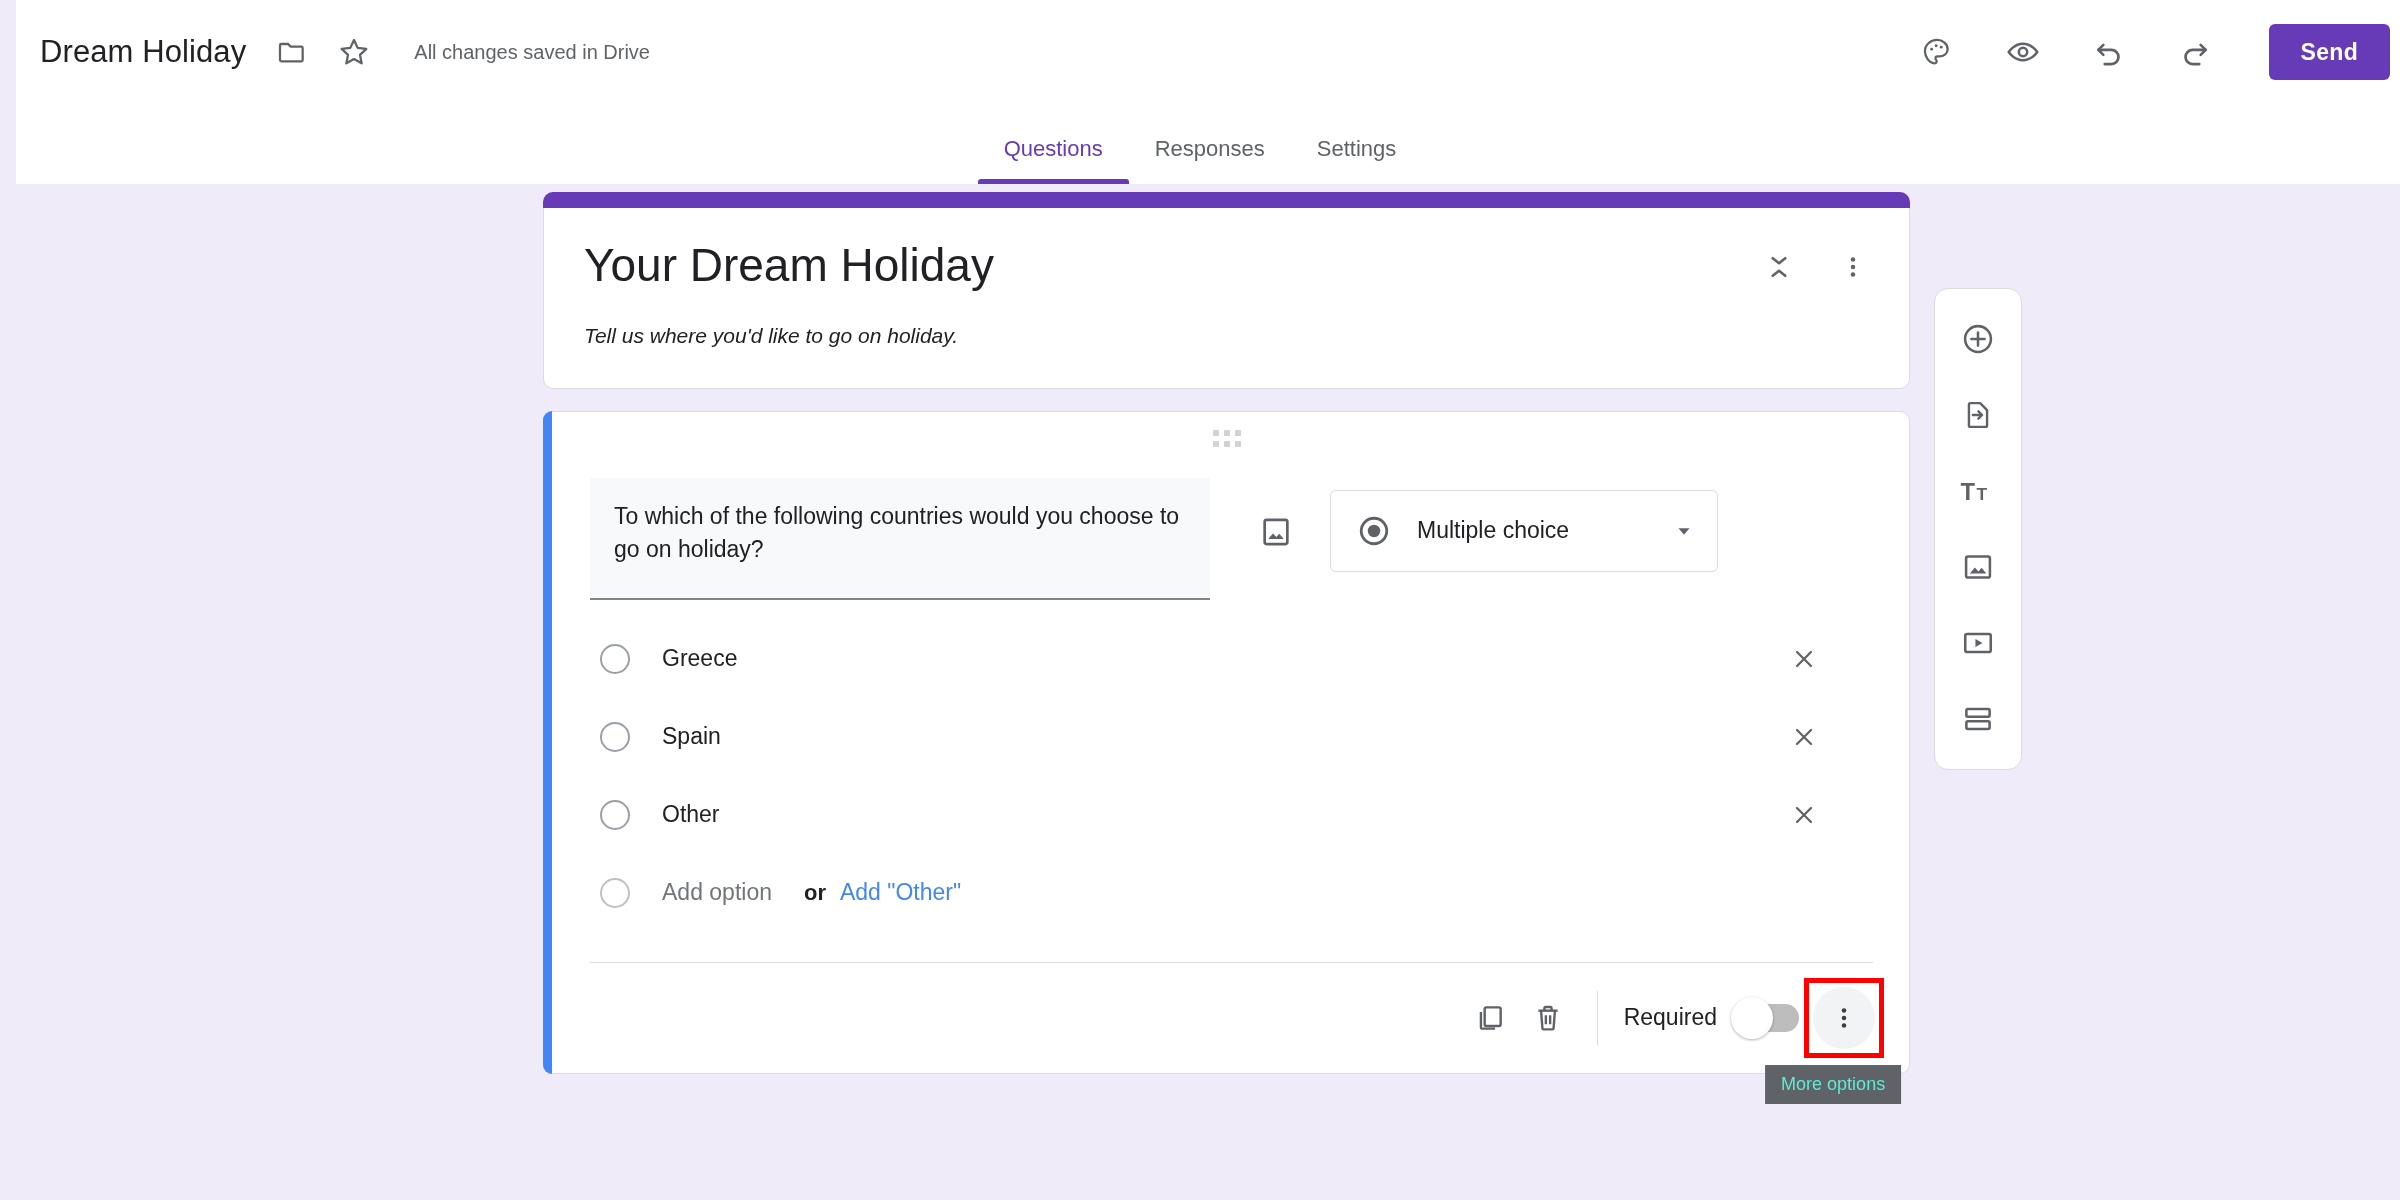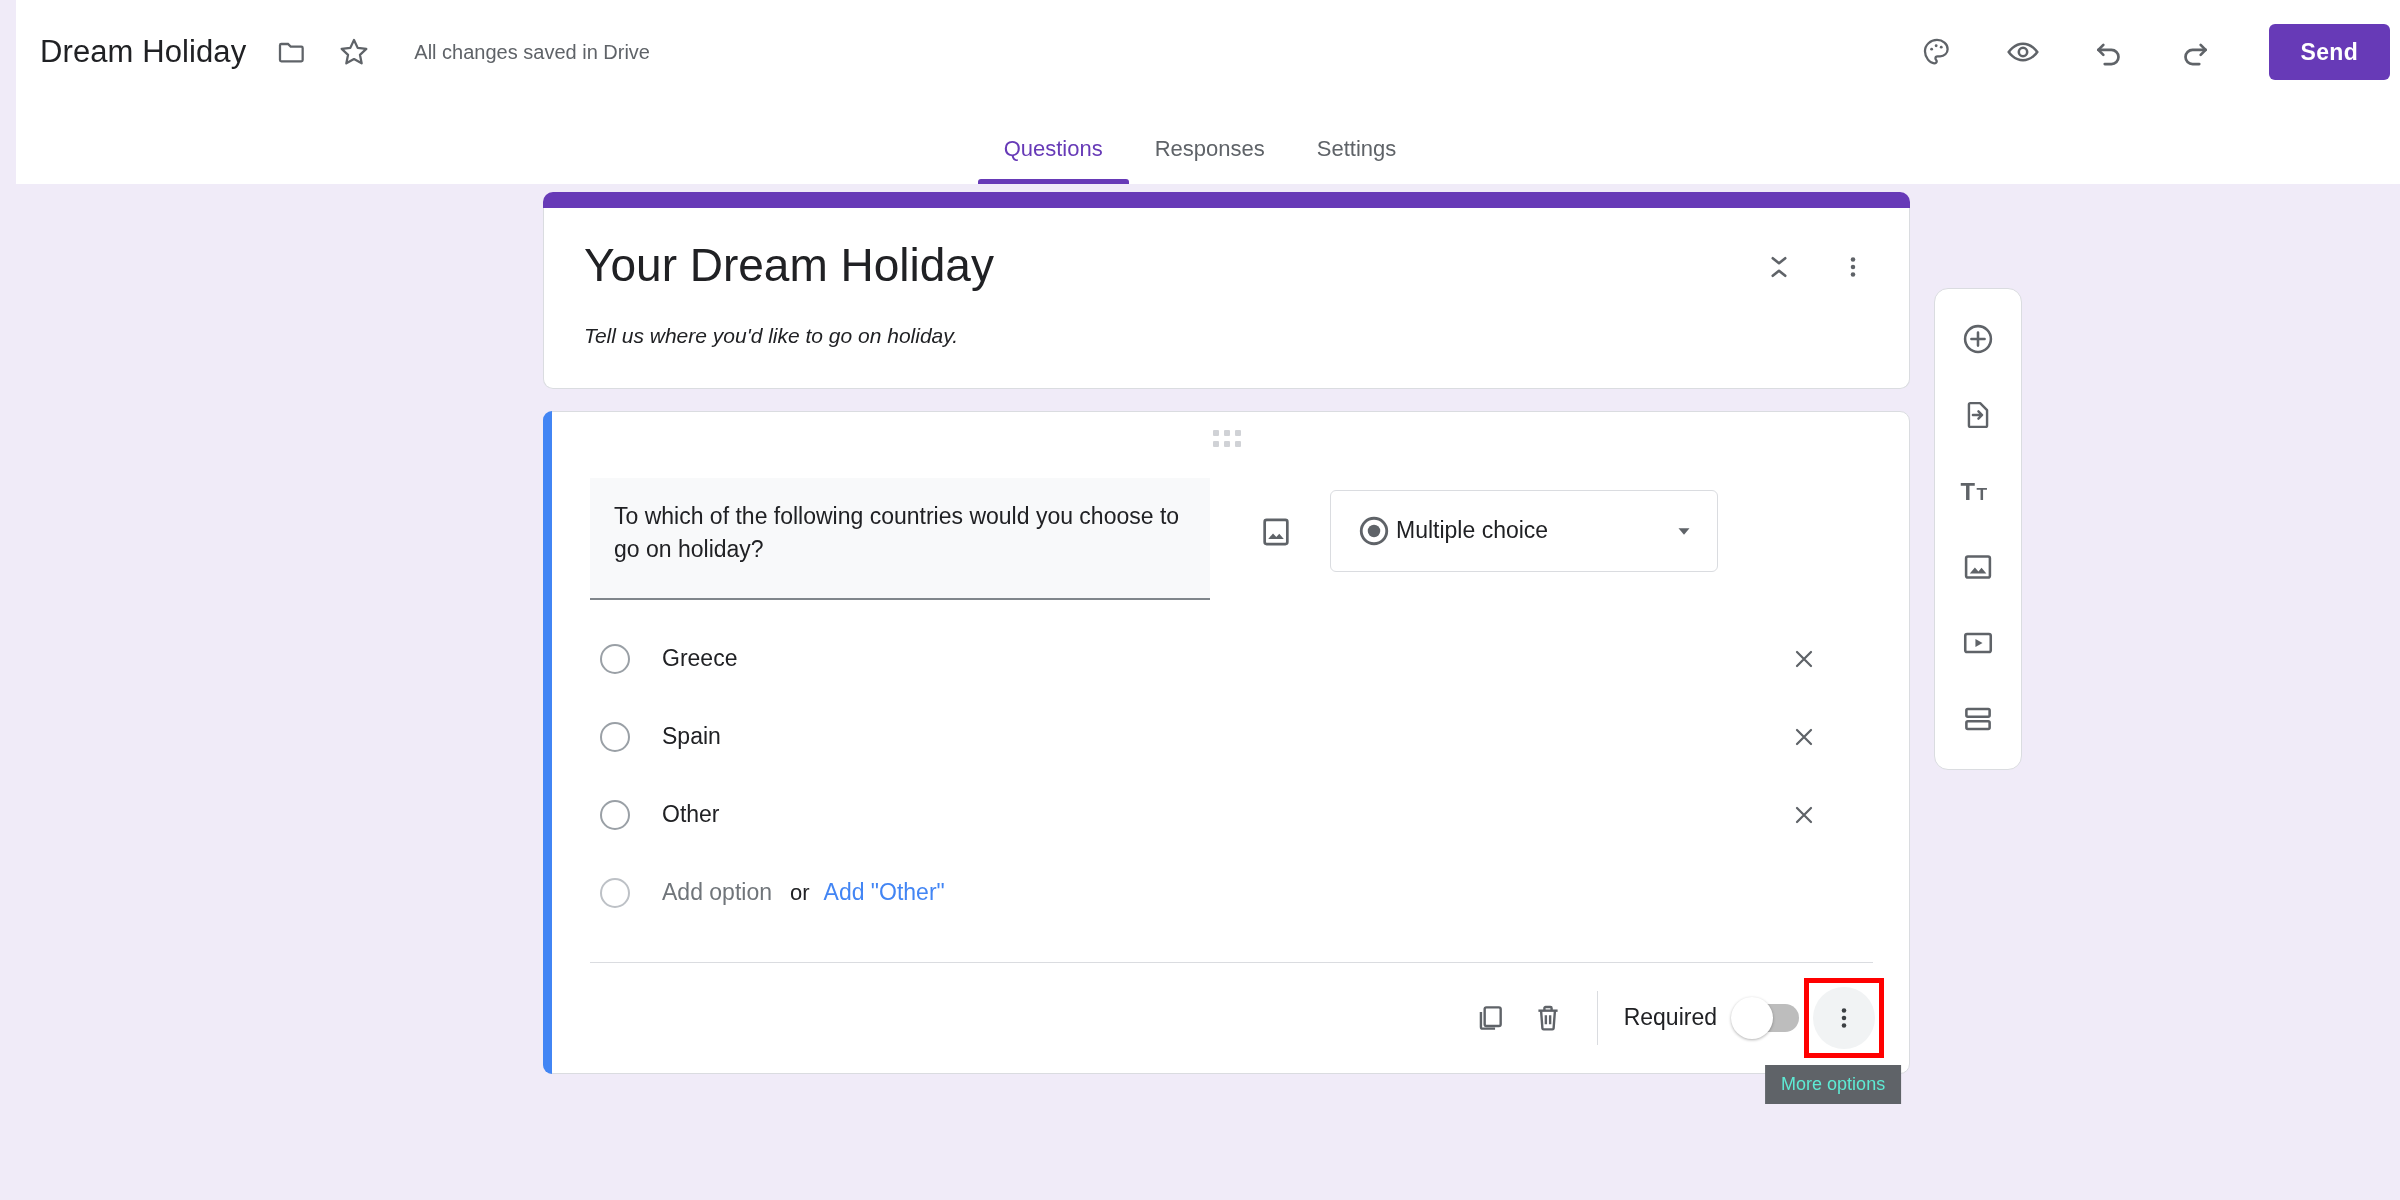--- a/index.html
+++ b/index.html
@@ -119,21 +119,21 @@
     font-size: 23px; color: #202124; line-height: 1.45;
   }
   .q-image-btn {
     width: 64px; height: 64px; margin-left: 34px; margin-top: 22px;
     border-radius: 50%; display: flex; align-items: center; justify-content: center;
     color: #5f6368;
   }
   .q-type-select {
     margin-left: 22px; margin-top: 12px; width: 388px; height: 82px;
     border: 1px solid #dadce0; border-radius: 6px; background: #fff;
-    display: flex; align-items: center; padding: 0 22px 0 26px; gap: 5px;
+    display: flex; align-items: center; padding: 0 22px 0 26px; gap: 26px;
     cursor: pointer;
   }
   .q-type-label { font-size: 23px; color: #202124; flex: 1; }
 
   
   .options { padding: 20px 36px 0 46px; }
   .option-row {
     display: flex; align-items: center; height: 78px; padding-left: 10px;
   }
   .opt-radio {
@@ -143,21 +143,21 @@
   .opt-label {
     margin-left: 32px; font-size: 23px; color: #202124; flex: 1;
   }
   .opt-label.placeholder { color: #70757a; }
   .opt-x {
     width: 54px; height: 54px; border-radius: 50%;
     display: flex; align-items: center; justify-content: center; color: #5f6368;
     margin-right: 42px;
   }
   .add-row .opt-radio { border-color: #bdc1c6; }
-  .or-text { font-size: 22px; color: #202124; margin: 0 14px 0 18px; }
+  .or-text { font-size: 22px; color: #202124; margin: 0 14px 0 32px; font-weight: bold; }
   .add-other { font-size: 23px; color: #4285f4; cursor: pointer; }
 
   
   .q-divider {
     margin: 30px 36px 0 46px; height: 1px; background: #dadce0;
   }
   .q-footer {
     height: 110px; display: flex; align-items: center; justify-content: flex-end;
     padding-right: 34px; gap: 0;
   }

